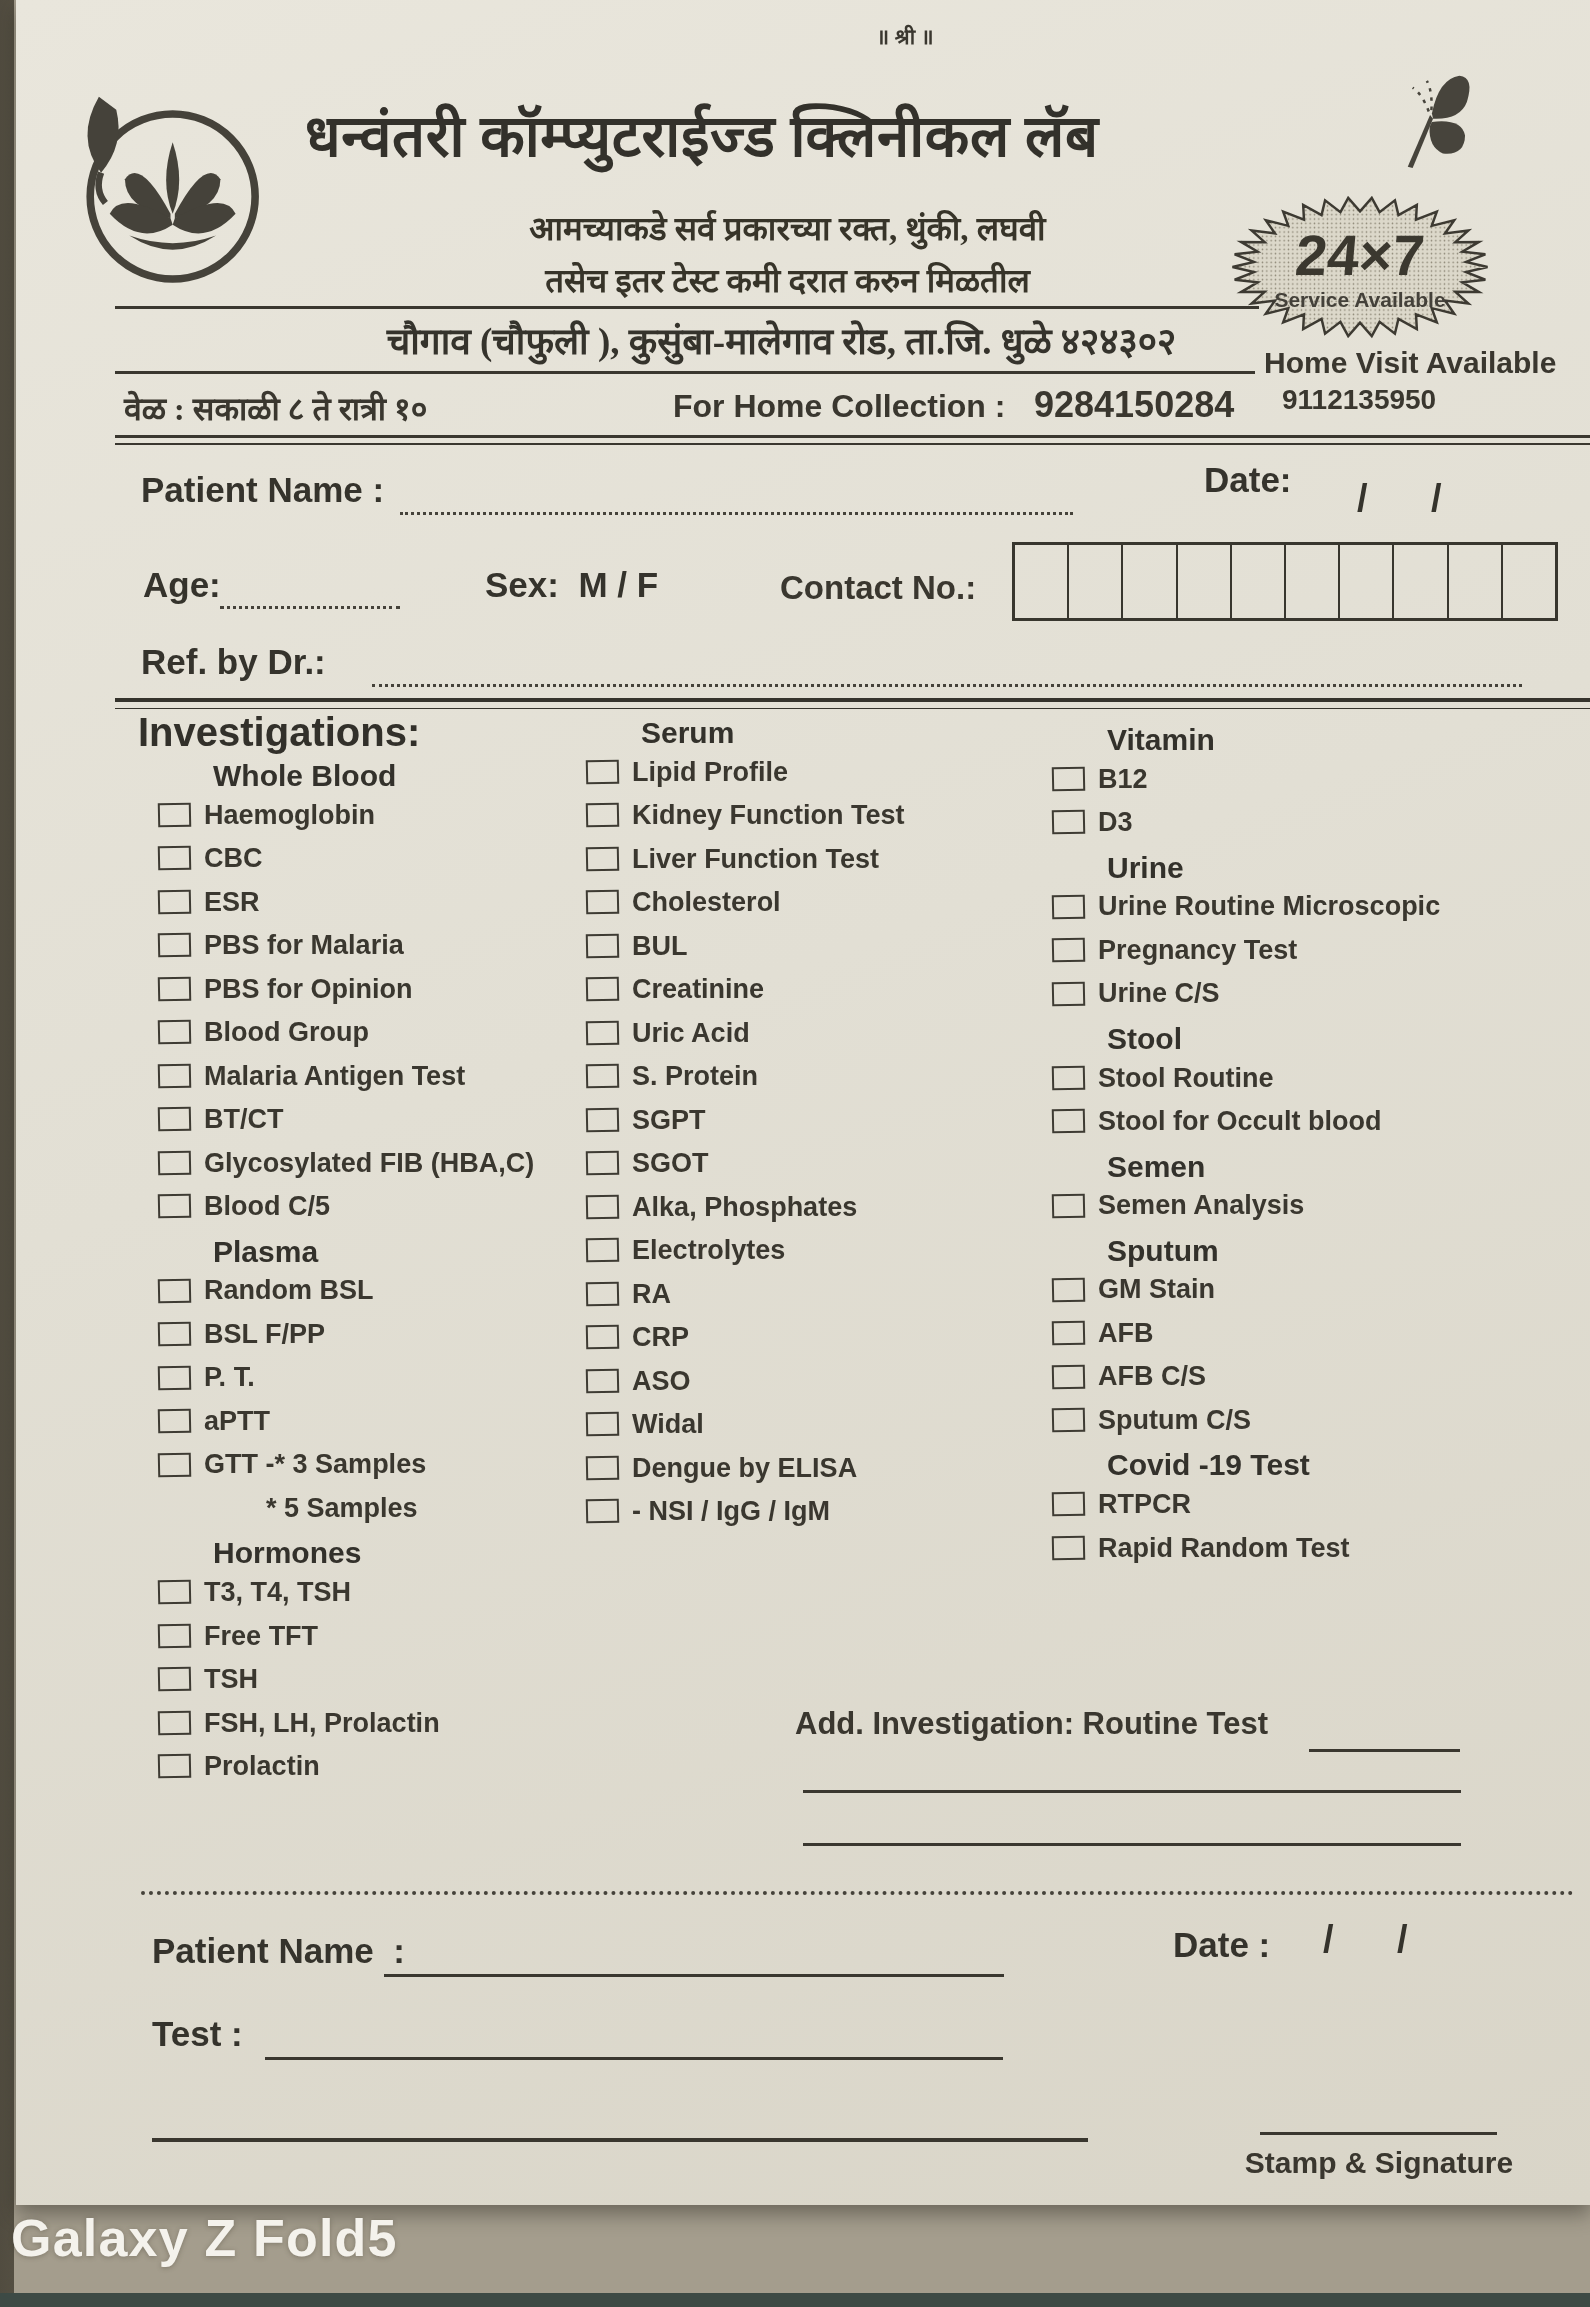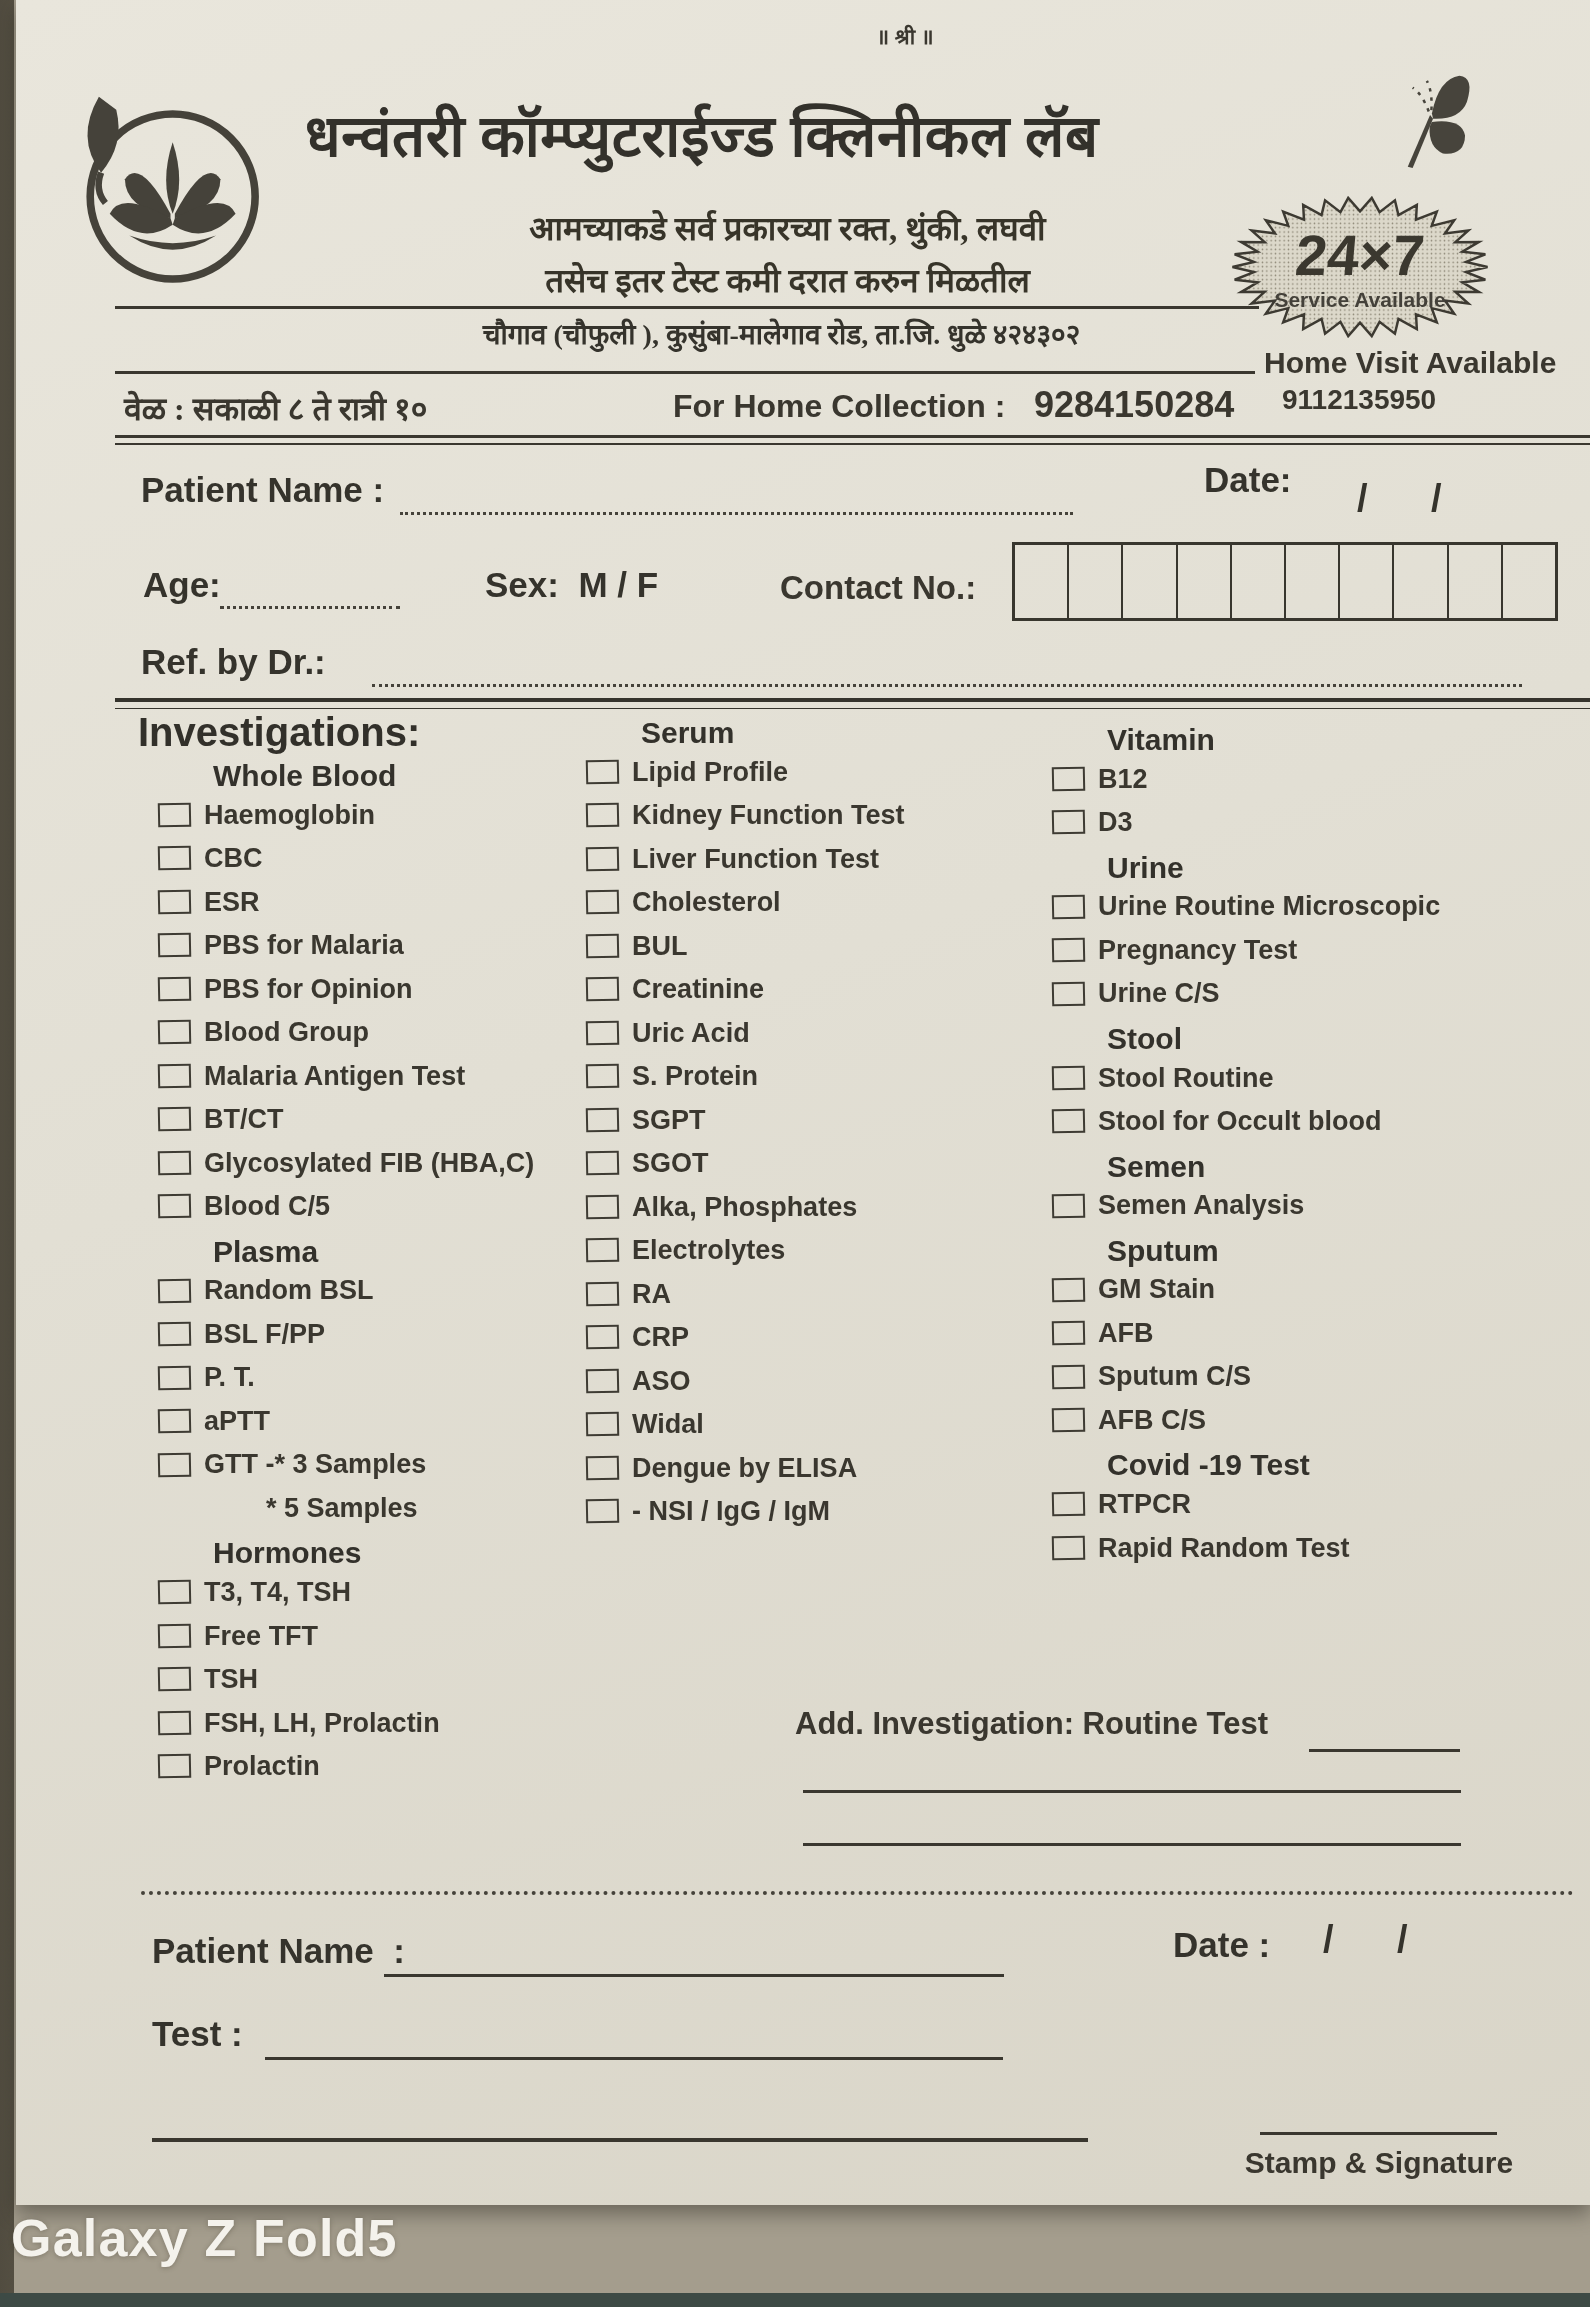--- a/index.html
+++ b/index.html
@@ -10,21 +10,21 @@
          background:linear-gradient(160deg,#e9e6dc 0%,#e2dfd4 45%,#d9d5c8 100%);
          box-shadow:0 8.7px 18.6px rgba(40,38,30,.45);}
   .abs{position:absolute;}
   .ctr{text-align:center;}
   .pre{white-space:pre;}
   .ink-line{background:#3a372f;}
   .dotline{border-bottom:3.1px dotted #45423a;}
   .dev{font-family:Liberation Serif, serif;}
   .title-main{font-size:58px;font-weight:800;letter-spacing:0.6px;white-space:nowrap;color:#33312b;}
   .sub{font-size:33px;font-weight:700;color:#373429;}
-  .addr{font-size:28px;font-weight:700;color:#35332c;}
+  .addr{font-size:37px;font-weight:700;color:#35332c;}
   .lbl{font-size:35px;font-weight:700;color:#35332c;}
   .slashes{font-size:38px;font-weight:600;color:#35332c;}
   .inv-title{font-size:40px;font-weight:800;color:#32302a;}
   .inv-col{position:absolute;}
   .inv-group:not(:first-child){margin-top:11px;}
   .inv-heading{font-size:30px;font-weight:700;line-height:32px;margin:0 0 8.7px 55px;color:#33312b;}
   .chk-row{line-height:28.5px;margin-bottom:15px;font-size:27px;font-weight:600;color:#3a372f;
            display:flex;align-items:center;}
   .chk-row.indent{margin-left:108px;}
   .chk-box{flex:0 0 auto;width:28.5px;height:20px;border:2.5px solid #3e3b33;margin-right:13.6px;
@@ -358,25 +358,25 @@
         <div class="chk-row">
           <span class="chk-box"></span>
           <span class="chk-label">GM Stain</span>
         </div>
         <div class="chk-row">
           <span class="chk-box"></span>
           <span class="chk-label">AFB</span>
         </div>
         <div class="chk-row">
           <span class="chk-box"></span>
+          <span class="chk-label">AFB C/S</span>
+        </div>
+        <div class="chk-row">
+          <span class="chk-box"></span>
           <span class="chk-label">Sputum C/S</span>
-        </div>
-        <div class="chk-row">
-          <span class="chk-box"></span>
-          <span class="chk-label">AFB C/S</span>
         </div>
       </div>
       <div class="inv-group">
         <div class="inv-heading">Covid -19 Test</div>
         <div class="chk-row">
           <span class="chk-box"></span>
           <span class="chk-label">RTPCR</span>
         </div>
         <div class="chk-row">
           <span class="chk-box"></span>

